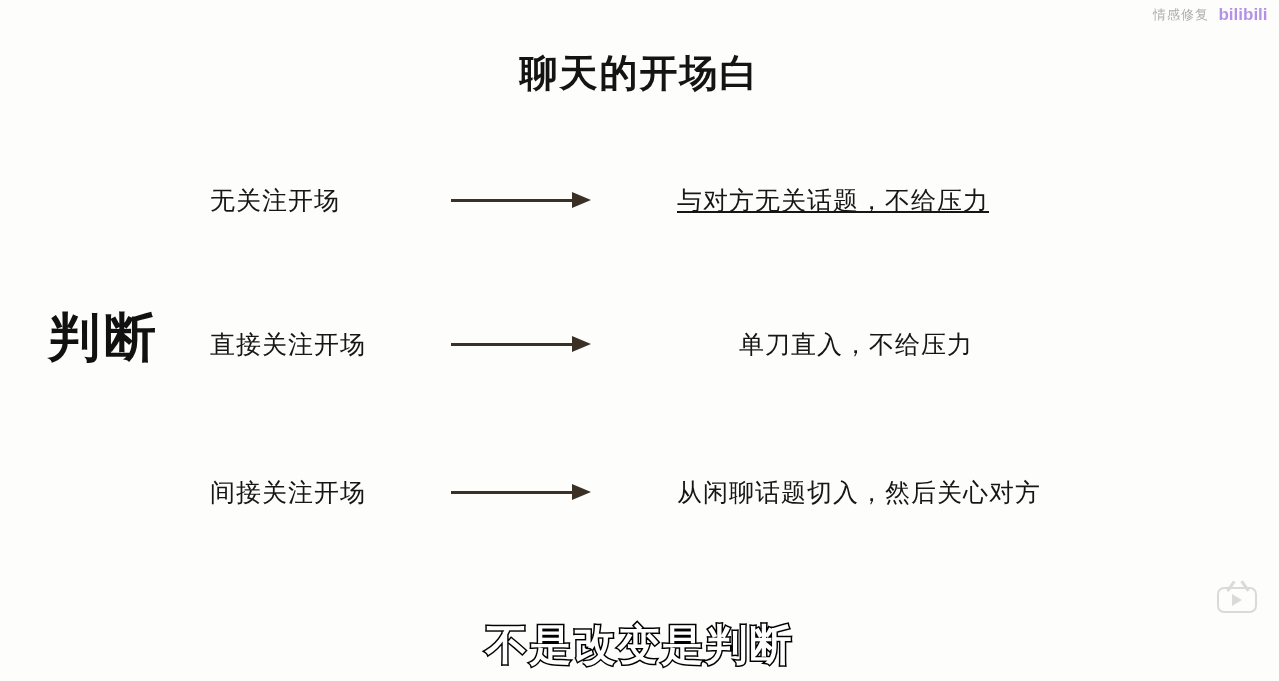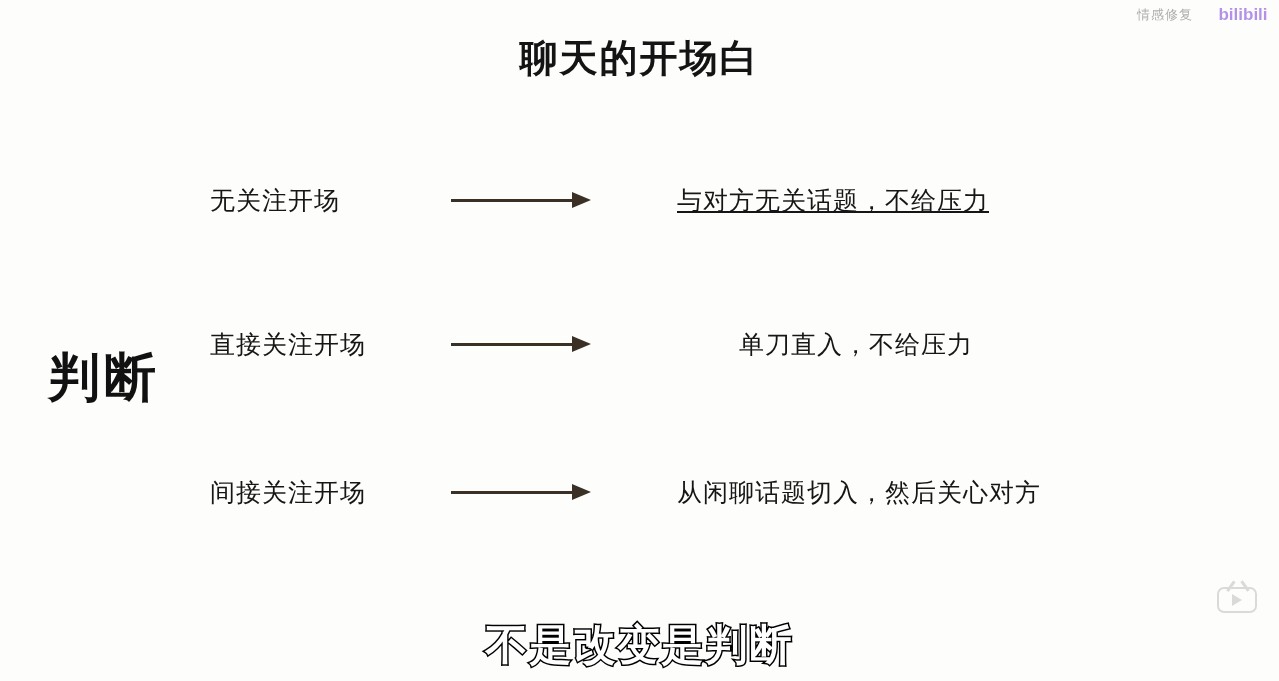--- a/index.html
+++ b/index.html
@@ -18,40 +18,39 @@
 
   .slide {
     position: absolute;
     inset: 0;
     background: #fdfdfb;
   }
 
   
   .title {
     position: absolute;
-    top: 33px;
+    top: 48px;
     left: 0;
     width: 100%;
     text-align: center;
     font-size: 38px;
     font-weight: bold;
     letter-spacing: 2px;
     color: #141414;
   }
 
   
   .left-label {
     position: absolute;
     left: 48px;
     top: 303px;
     font-size: 52px;
     font-weight: bold;
     letter-spacing: 4px;
     color: #111111;
-    margin-top: 40px;
   }
 
   
   .row {
     position: absolute;
     left: 210px;
     width: 1010px;
     height: 40px;
     display: flex;
     align-items: center;
@@ -125,21 +124,21 @@
   
   .wm-topright {
     position: absolute;
     top: 0;
     right: 0;
     width: 186px;
     height: 30px;
     display: flex;
     align-items: center;
     justify-content: flex-end;
-    gap: 24px;
+    gap: 8px;
     padding-right: 10px;
     box-sizing: border-box;
     opacity: 0.5;
   }
   .wm-text {
     font-size: 13px;
     color: #5c5c5c;
     letter-spacing: 1px;
     font-family: "Liberation Sans", "DejaVu Sans", sans-serif;
   }

